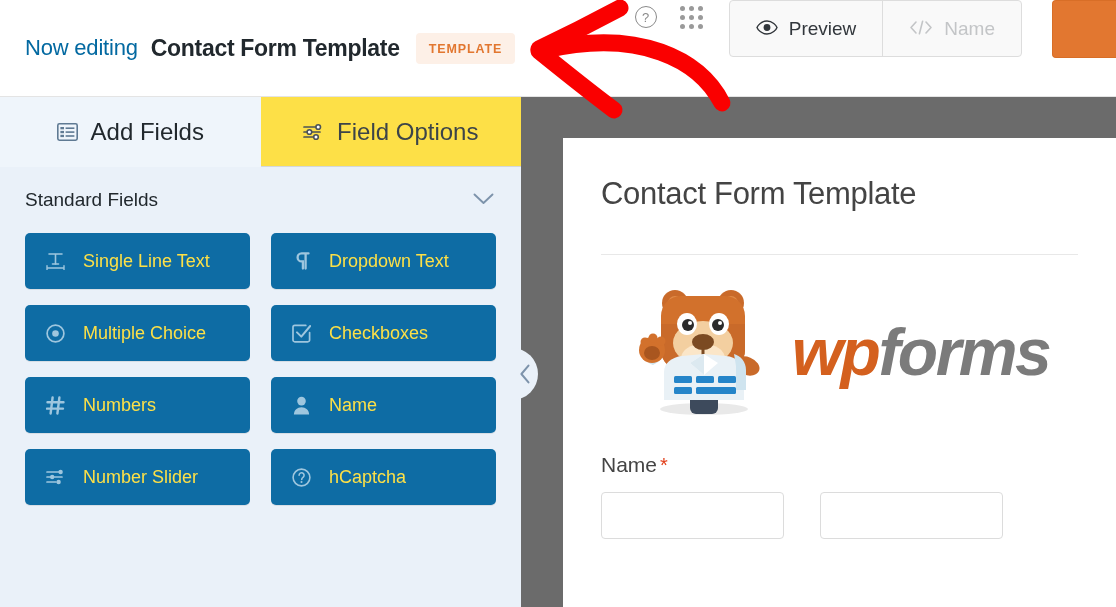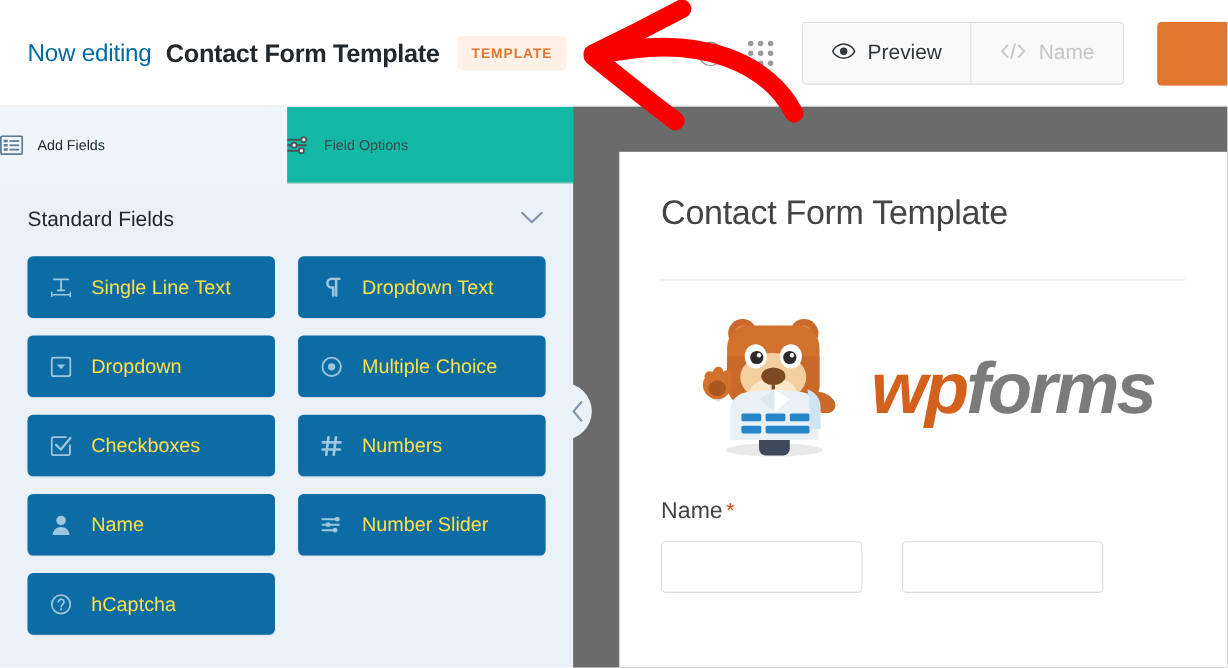--- a/index.html
+++ b/index.html
@@ -31,21 +31,21 @@
     margin-left: 16px;
     background: #fdf0e7;
     color: #e27730;
     font-size: 12.5px; font-weight: 700; letter-spacing: 0.9px;
     padding: 9px 13px 8px 13px;
     border-radius: 4px;
     white-space: nowrap;
   }
   .hdr-right {
     position: absolute; right: 0; top: 0; height: 97px;
-    display: flex; align-items: center; gap: 0px;
+    display: flex; align-items: flex-start; gap: 0px;
   }
   .icon-btn {
     width: 34px; height: 34px;
     display: flex; align-items: center; justify-content: center;
     cursor: pointer;
   }
   .help-circle {
     width: 22px; height: 22px; border-radius: 50%;
     border: 1.6px solid #8a8a8a;
     display: flex; align-items: center; justify-content: center;
@@ -81,30 +81,30 @@
 
   
   .sidebar {
     position: absolute; left: 0; top: 97px;
     width: 521px; height: 510px;
     background: #eaf1f9;
     overflow: hidden;
   }
   .tabs { display: flex; height: 70px; width: 521px; }
   .tab {
-    flex: 1; display: flex; align-items: center; justify-content: flex-start;
-    gap: 13px; font-size: 13px; cursor: pointer;
+    flex: 1; display: flex; align-items: center; justify-content: center;
+    gap: 13px; font-size: 24px; cursor: pointer;
     border-bottom: 1px solid #d8e0e8;
   }
   .tab.active {
     background: #eff5fb; color: #21282d;
     border-bottom-color: #eff5fb;
   }
   .tab.inactive {
-    background: #14b8a6; color: #3c4449;
+    background: #fde047; color: #3c4449;
     border-bottom: 1px solid #d3d7da;
   }
   .tab svg { display: block; }
 
   .section-head {
     height: 66px; display: flex; align-items: center;
     justify-content: space-between;
     padding: 0 27px 0 25px;
     background: #eaf1f9;
   }
@@ -291,29 +291,20 @@
 
       <div class="field-btn">
         <span class="fi">
           <svg width="16" height="18" viewBox="0 0 16 18" fill="none">
             <path d="M14.5 1.4H7.6a4 4 0 000 8h1.3v7.2M11.6 1.4v15.2" stroke="currentColor" stroke-width="2.3" stroke-linecap="round"></path>
           </svg>
         </span>
         <span>Dropdown Text</span>
       </div>
 
-      <div class="field-btn">
-        <span class="fi">
-          <svg width="19" height="19" viewBox="0 0 19 19" fill="none">
-            <rect x="1" y="1" width="17" height="17" rx="2.3" stroke="currentColor" stroke-width="1.7"></rect>
-            <path d="M5.8 7.3l3.7 4.4 3.7-4.4z" fill="currentColor"></path>
-          </svg>
-        </span>
-        <span>Dropdown</span>
-      </div>
 
       <div class="field-btn">
         <span class="fi">
           <svg width="19" height="19" viewBox="0 0 19 19" fill="none">
             <circle cx="9.5" cy="9.5" r="8.4" stroke="currentColor" stroke-width="1.7"></circle>
             <circle cx="9.5" cy="9.5" r="3.3" fill="currentColor"></circle>
           </svg>
         </span>
         <span>Multiple Choice</span>
       </div>

